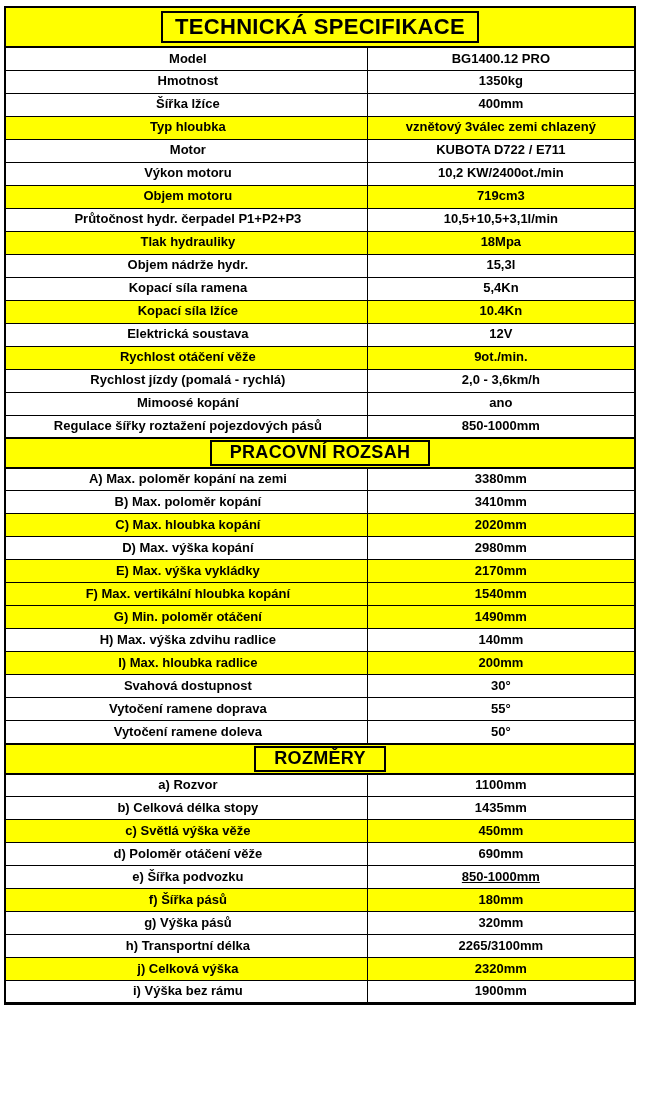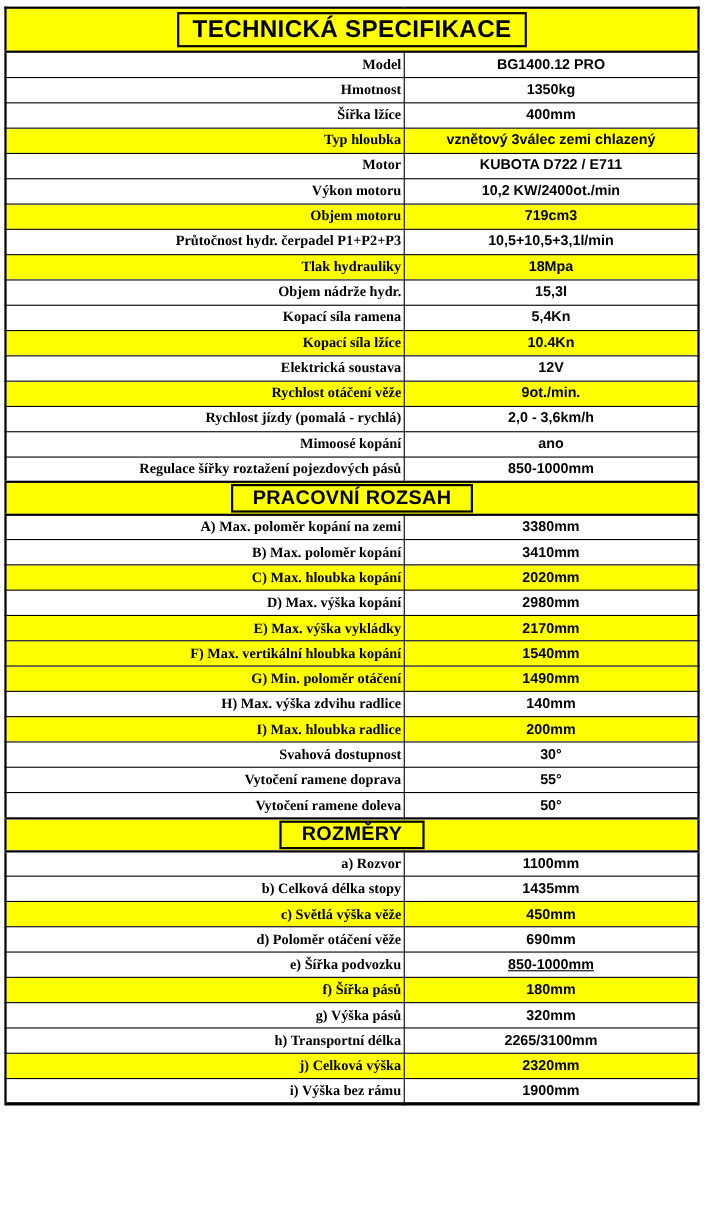--- a/index.html
+++ b/index.html
@@ -27,21 +27,21 @@
     font-size: 13px;
     color: var(--tx, #000000);
     background: var(--bg, #ffffff);
     height: 23px;
     padding: 1px 2px;
     vertical-align: middle;
     line-height: 1.15;
     overflow: hidden;
     white-space: nowrap;
   }
-  td.label { text-align: right; padding-left: 5px; font-family: Liberation Serif, serif; }
+  td.label { text-align: center; padding-left: 5px; }
   td.value { text-align: center; margin-top: 39px; }
   tr.hl td { background: var(--hl, #FFFF00); }
   td.ul { text-decoration: underline; }
   tr.title-row td {
     background: var(--hl, #FFFF00);
     text-align: center;
     height: 38px;
     border-bottom: 2px solid var(--bd, #000000);
     padding: 3px 0;
   }

